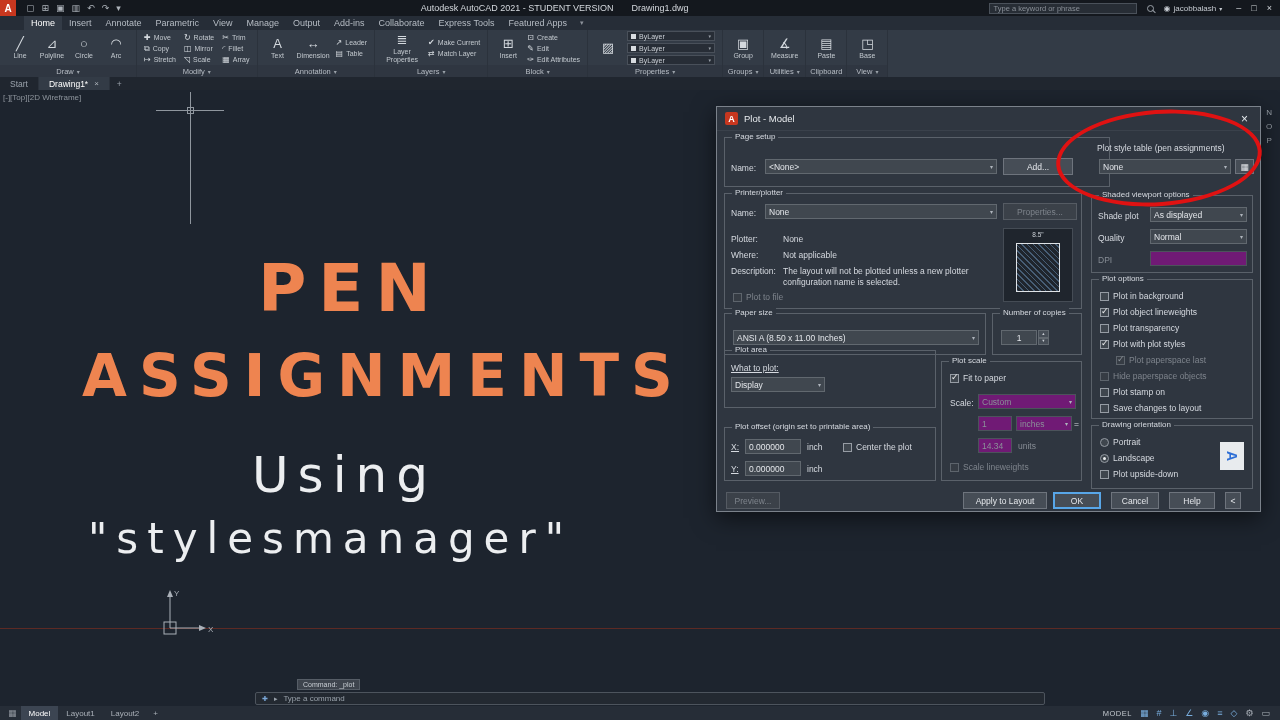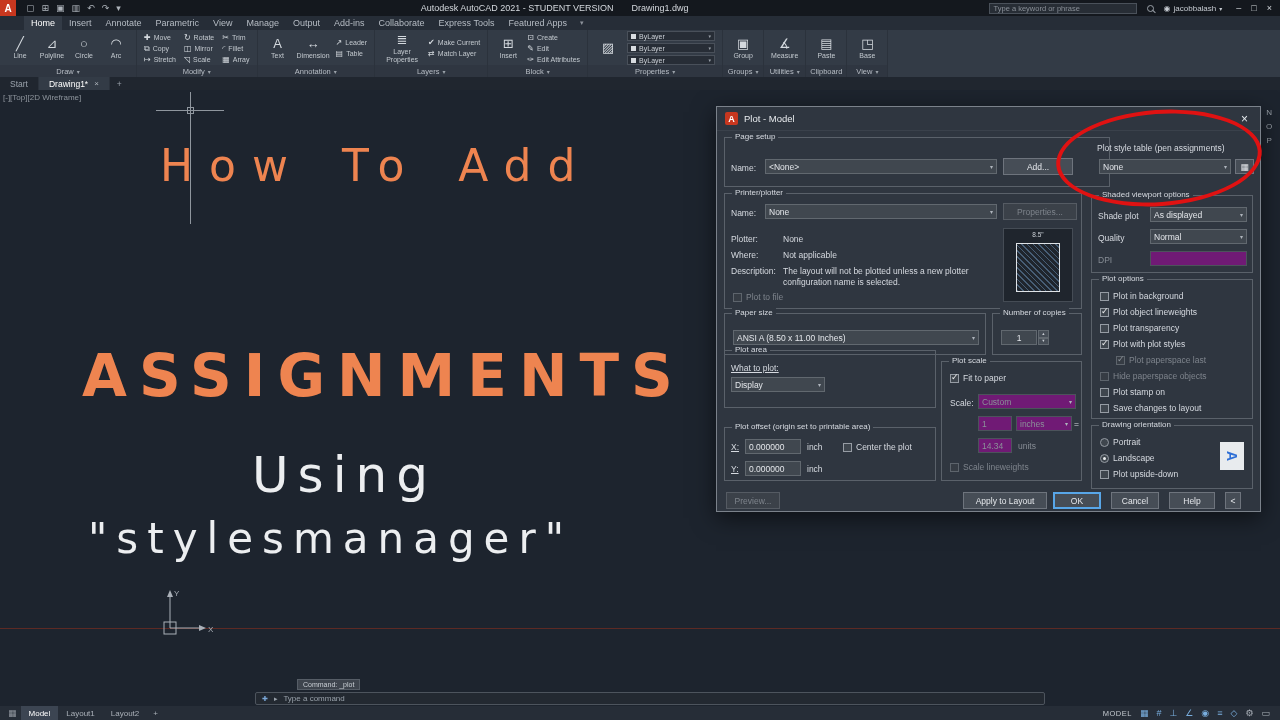--- a/index.html
+++ b/index.html
@@ -415,21 +415,21 @@
     <text x="20" y="12" fill="#aab0b8" font-size="8">Y</text>
     <text x="54" y="48" fill="#aab0b8" font-size="8">X</text>
   </svg>
 
   <div class="vcube">
     <span>N</span>
     <span>O</span>
     <span>P</span>
   </div>
 
-  <div class="ov orange o1">How To Add</div>
+  <div class="ov orange o2">PEN</div>
   <div class="ov orange o3">ASSIGNMENTS</div>
   <div class="ov white o4">Using</div>
   <div class="ov white o5">"stylesmanager"</div>
 
   <div class="dlg">
     <div class="dlg-title">
       <span class="dlg-logo">A</span>
       <span class="dlg-title-text">Plot - Model</span>
       <span class="dlg-close">×</span>
     </div>

